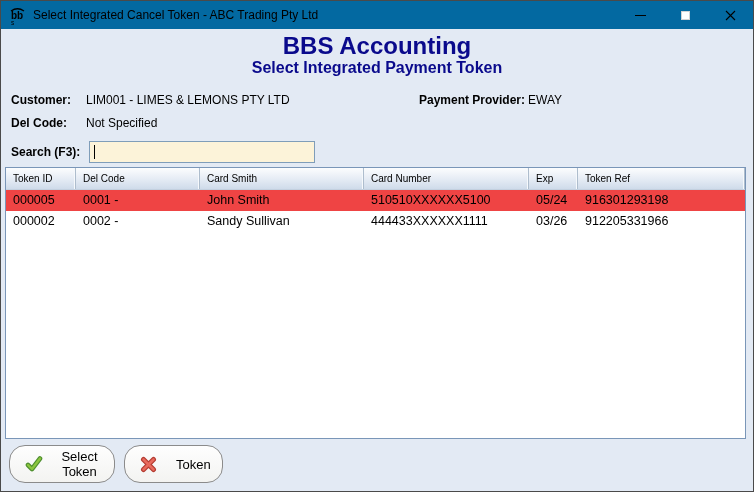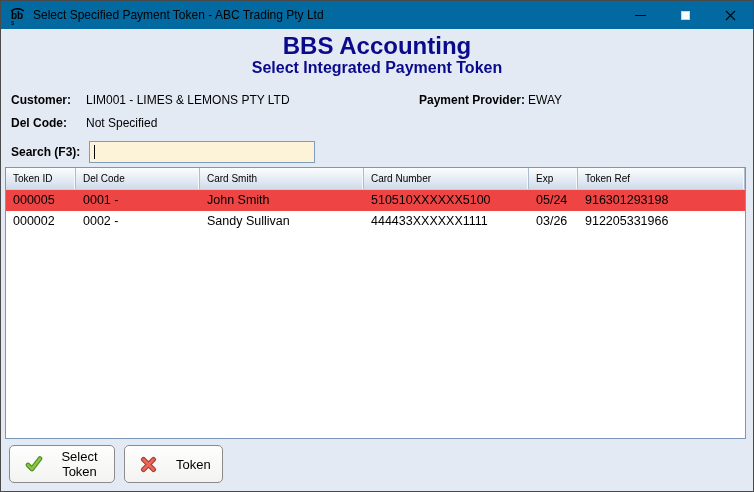--- a/index.html
+++ b/index.html
@@ -77,21 +77,21 @@
     font-size:12.5px; line-height:21px; color:#000; padding-left:7px;
     white-space:nowrap; overflow:hidden;
   }
   .c0 { width:70px; }  .c1 { width:124px; } .c2 { width:164px; }
   .c3 { width:165px; } .c4 { width:49px; }  .c5 { flex:1; }
 
   
   .btn {
     position:absolute; top:444px; height:38px;
     background:linear-gradient(#fefefe, #f3f3f1);
-    border:1px solid #8b8b8b; border-radius:5px;
+    border:1px solid #8b8b8b; border-radius:16px;
     display:flex; align-items:center; font-size:13px; color:#000; cursor:default;
   }
   .btn-select { left:8px;   width:106px; }
   .btn-cancel { left:123px; width:99px; }
   .btn .ic { margin-left:9px; display:flex; }
   .btn-select .btn-label { margin-left:8px; }
   .btn-cancel .btn-label { margin-left:19px; }
 </style>
 </head>
 <body>
@@ -99,21 +99,21 @@
 <div class="window">
 
   <div class="titlebar">
     <span class="tb-logo">
       <svg width="19" height="19" viewBox="0 0 19 19">
         <path d="M3 5 Q9.5 0.5 16 5" stroke="#000" stroke-width="1.3" fill="none"></path>
         <text x="3" y="13" font-size="10" font-weight="bold" fill="#000">bb</text>
         <text x="3" y="18.5" font-size="6.5" fill="#000">s</text>
       </svg>
     </span>
-    <span class="tb-title">Select Specified Payment Token - ABC Trading Pty Ltd</span>
+    <span class="tb-title">Select Integrated Cancel Token - ABC Trading Pty Ltd</span>
     <div class="tb-controls">
       <button class="tb-btn">
         <span class="glyph-min"></span>
       </button>
       <button class="tb-btn">
         <span class="glyph-max"></span>
       </button>
       <button class="tb-btn">
         <svg width="11" height="11" viewBox="0 0 11 11">
           <path d="M1 1 L10 10 M10 1 L1 10" stroke="#000" stroke-width="1.1"></path>

